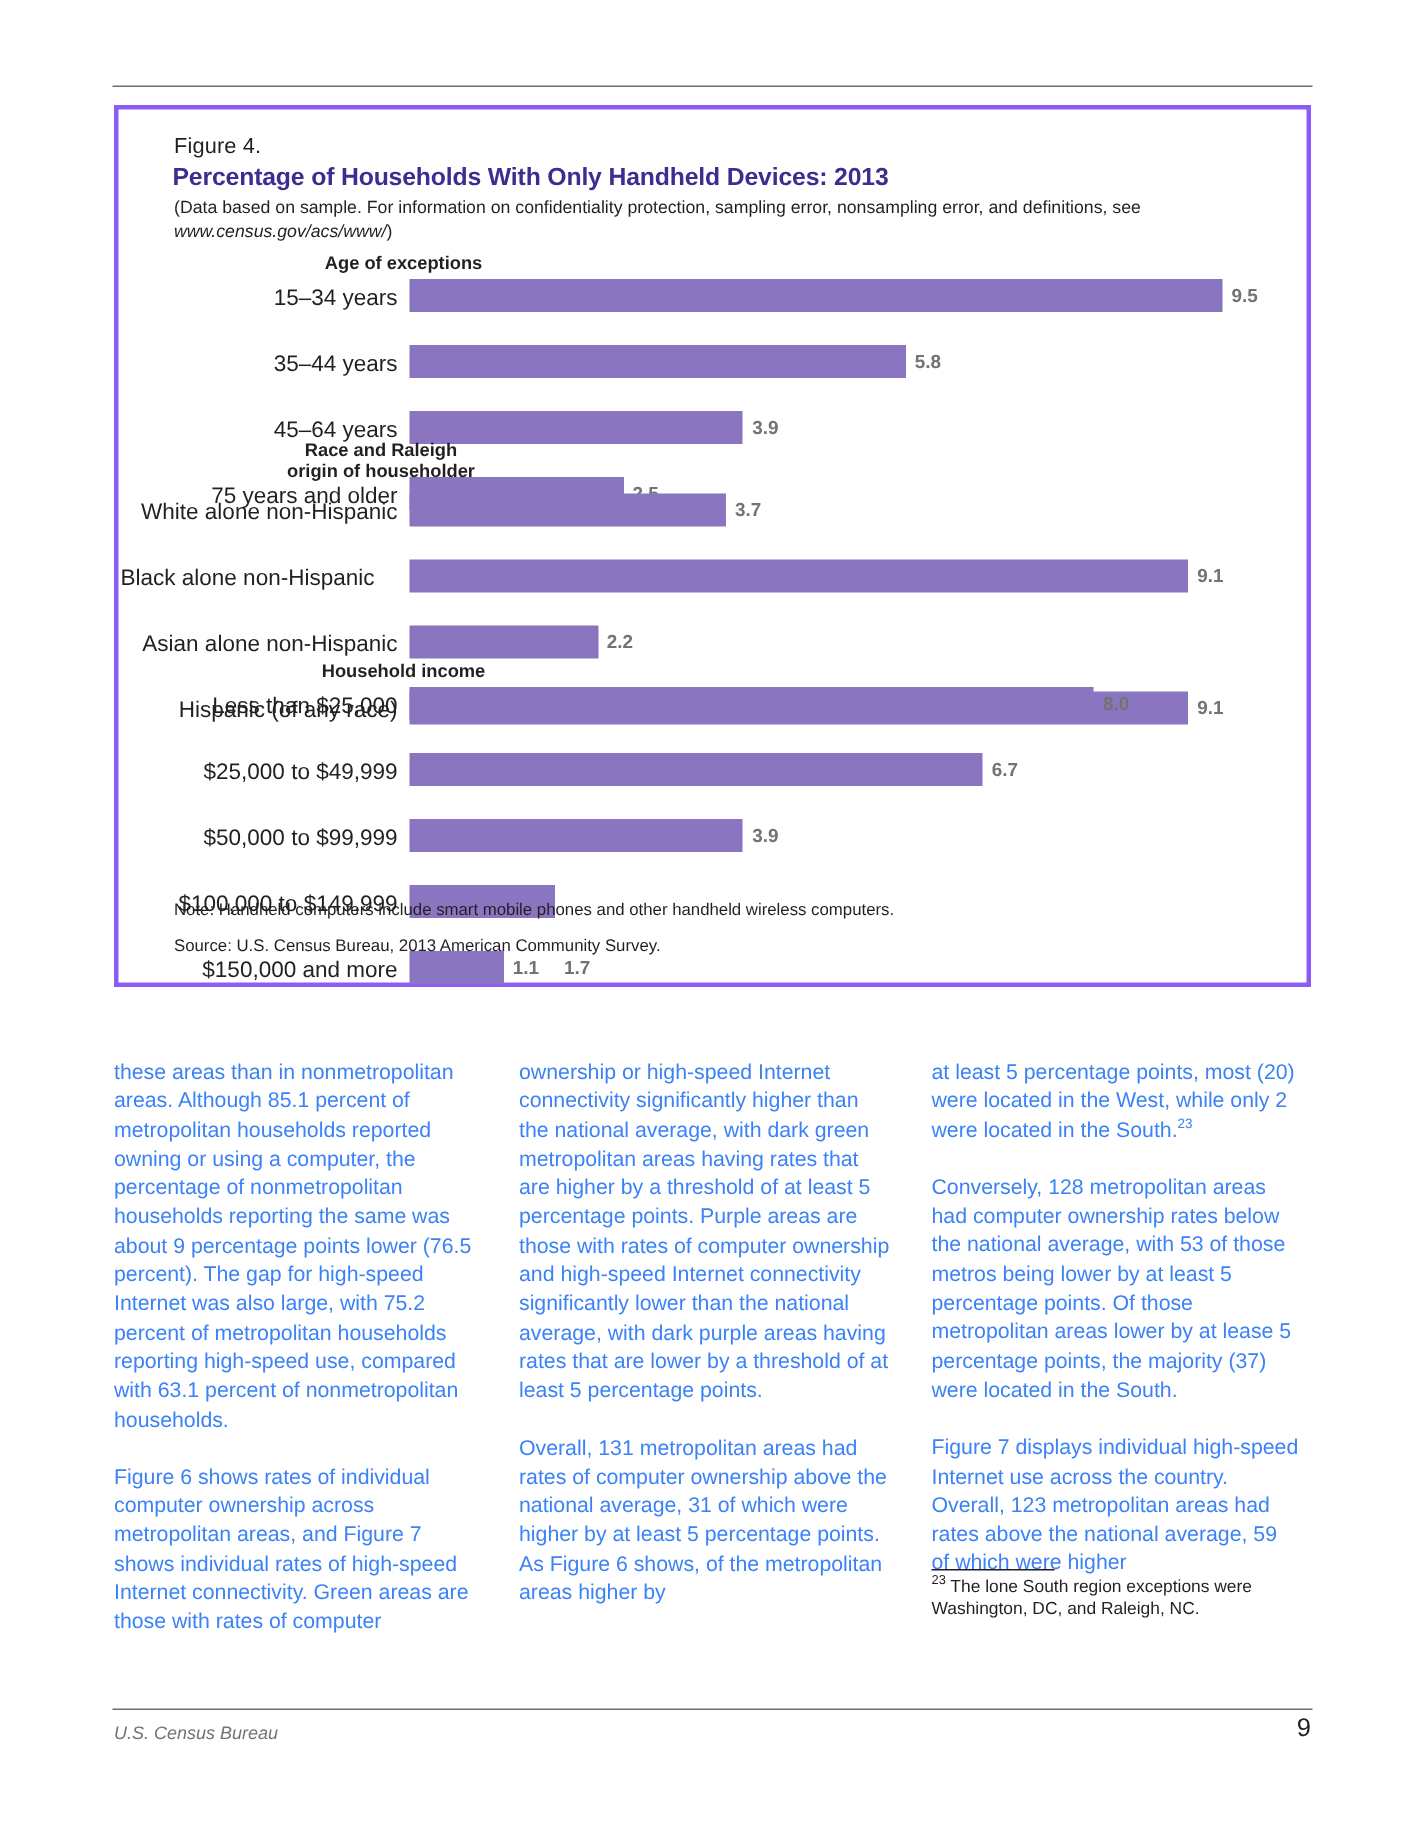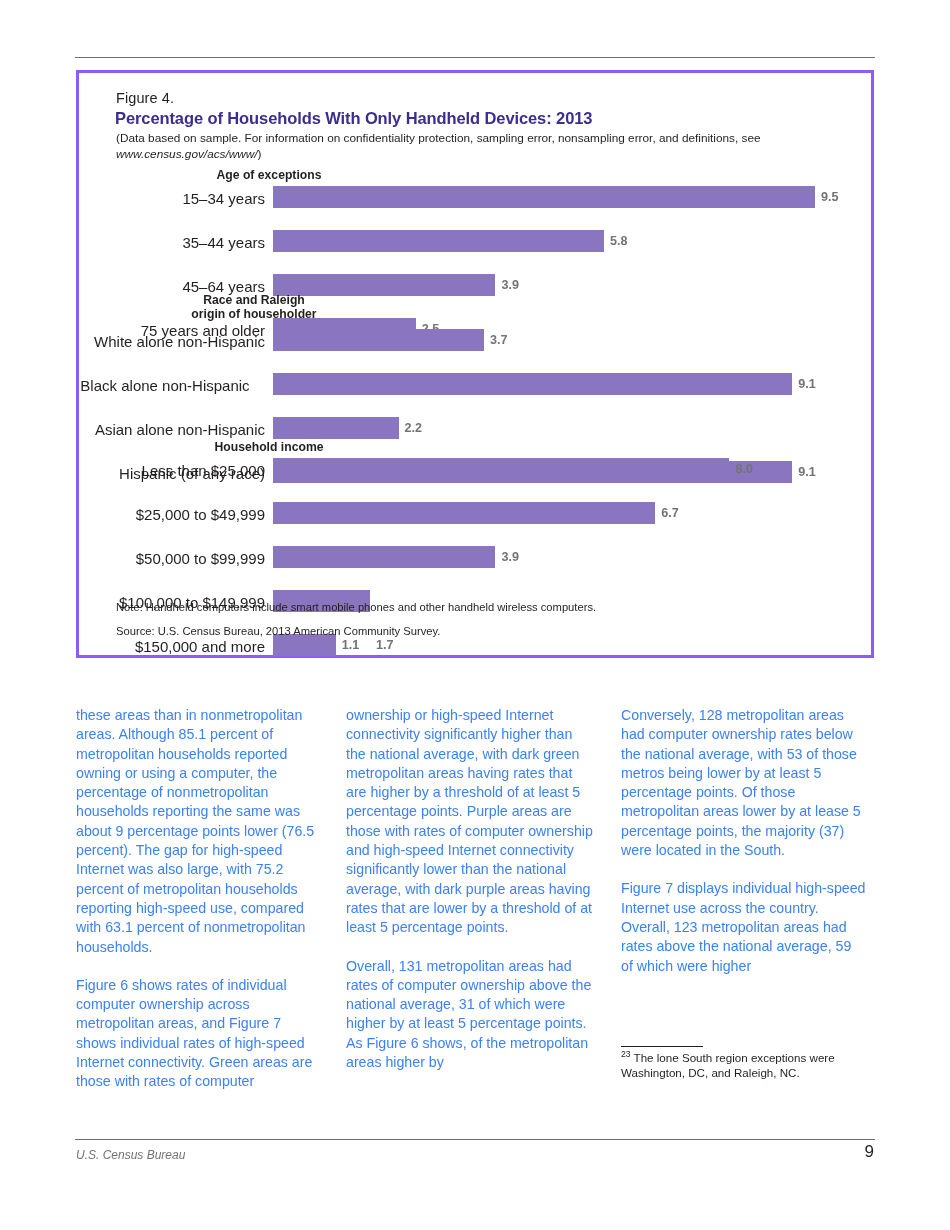--- a/index.html
+++ b/index.html
@@ -245,20 +245,21 @@
   <div class="col col-1" id="col1">
       <p>these areas than in nonmetropolitan areas. Although 85.1 percent of metropolitan households reported owning or using a computer, the percentage of nonmetropolitan households reporting the same was about 9 percentage points lower (76.5 percent). The gap for high-speed Internet was also large, with 75.2 percent of metropolitan households reporting high-speed use, compared with 63.1 percent of nonmetropolitan households.</p>
       <p>Figure 6 shows rates of individual computer ownership across metropolitan areas, and Figure 7 shows individual rates of high-speed Internet connectivity. Green areas are those with rates of computer</p>
     </div>
   <div class="col col-2" id="col2">
       <p>ownership or high-speed Internet connectivity significantly higher than the national average, with dark green metropolitan areas having rates that are higher by a threshold of at least 5 percentage points. Purple areas are those with rates of computer ownership and high-speed Internet connectivity significantly lower than the national average, with dark purple areas having rates that are lower by a threshold of at least 5 percentage points.</p>
       <p>Overall, 131 metropolitan areas had rates of computer ownership above the national average, 31 of which were higher by at least 5 percentage points. As Figure 6 shows, of the metropolitan areas higher by</p>
     </div>
 
   <div class="col col-3">
+    <p><span>at least 5 percentage points, most (20) were located in the West, while only 2 were located in the South.</span><sup>23</sup></p>
     <p>Conversely, 128 metropolitan areas had computer ownership rates below the national average, with 53 of those metros being lower by at least 5 percentage points. Of those metropolitan areas lower by at lease 5 percentage points, the majority (37) were located in the South.</p>
     <p>Figure 7 displays individual high-speed Internet use across the country. Overall, 123 metropolitan areas had rates above the national average, 59 of which were higher</p>
   </div>
 
   <div class="footnote-rule"></div>
   <div class="footnote"><span class="fn-num">23</span><span> The lone South region exceptions were Washington, DC, and Raleigh, NC.</span></div>
 
   <div class="bottom-rule"></div>
   <div class="footer-left">U.S. Census Bureau</div>
   <div class="footer-page">9</div>

